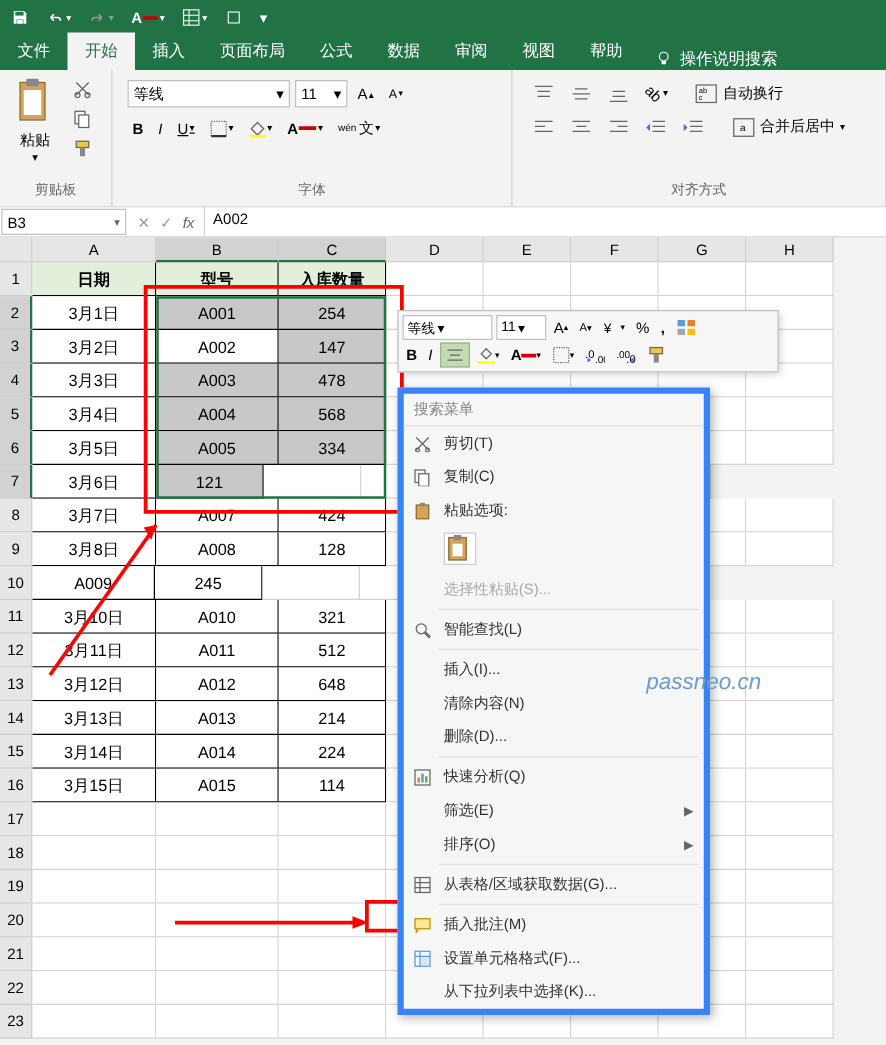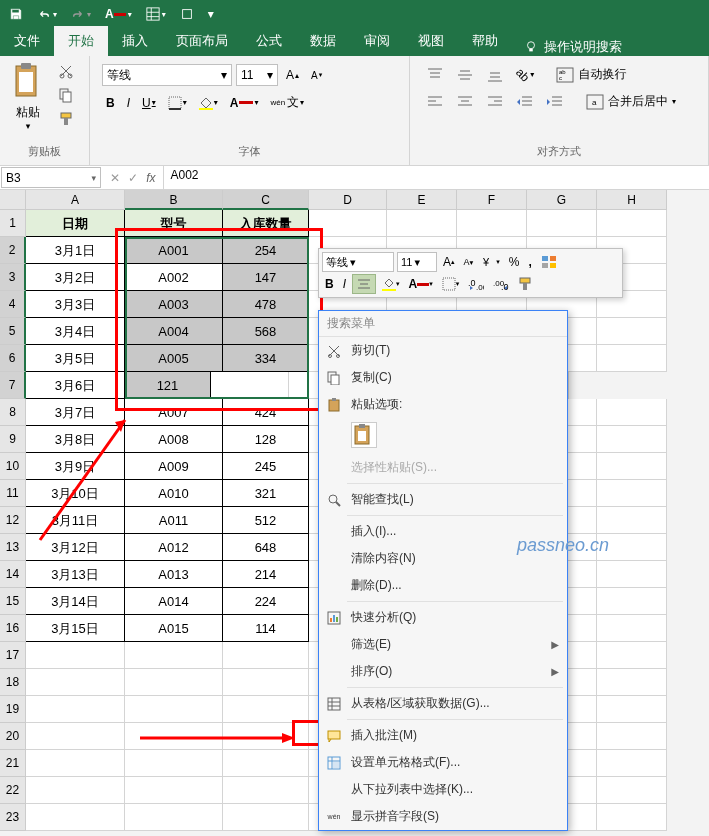--- a/index.html
+++ b/index.html
@@ -68,21 +68,21 @@
     .red-arrow { position: absolute; pointer-events: none; }
     
     
     .mini-toolbar { position: absolute; background: #f6f6f6; border: 1px solid #c0c0c0; box-shadow: 2px 2px 6px rgba(0,0,0,0.2); padding: 3px; display: flex; flex-direction: column; gap: 2px; }
     .mini-row { display: flex; gap: 3px; align-items: center; }
     .mini-select { border: 1px solid #c0c0c0; background: #fff; padding: 1px 3px; height: 20px; display: flex; align-items: center; gap: 2px; font-size: 11px; }
     .mini-btn { padding: 2px 3px; display: flex; align-items: center; cursor: pointer; }
     .mini-btn.active { background: #c5d9b3; border: 1px solid #9cb788; }
     
     
-    .context-menu { position: absolute; background: #f6f6f6; border: 1px solid #3b82f6; box-shadow: 2px 2px 8px rgba(0,0,0,0.3); width: 250px; }
+    .context-menu { position: absolute; background: #f6f6f6; border: 5px solid #3b82f6; box-shadow: 2px 2px 8px rgba(0,0,0,0.3); width: 250px; }
     .ctx-search { padding: 4px 8px; border-bottom: 1px solid #e0e0e0; color: #888; font-size: 12px; }
     .ctx-item { padding: 5px 8px 5px 32px; display: flex; align-items: center; position: relative; cursor: pointer; font-size: 12px; color: #333; }
     .ctx-item.disabled { color: #aaa; }
     .ctx-icon { position: absolute; left: 6px; width: 18px; height: 18px; display: flex; align-items: center; justify-content: center; }
     .ctx-sep { height: 1px; background: #e0e0e0; margin: 2px 4px 2px 28px; }
     .ctx-arrow { margin-left: auto; font-size: 10px; color: #666; }
     .ctx-paste-opts { padding: 4px 8px 4px 32px; }
     .paste-opt-icon { width: 26px; height: 26px; border: 1px solid #ccc; display: inline-block; background: #fff; }
     
     .watermark { position: absolute; color: #6b9bd1; font-size: 18px; font-style: italic; right: 100px; top: 535px; pointer-events: none; }
@@ -459,21 +459,20 @@
         <div class="cell bordered" style="width: 99px;">3月8日</div>
         <div class="cell bordered" style="width: 98px;">A008</div>
         <div class="cell bordered" style="width: 86px;">128</div>
         <div class="cell" style="width: 78px;"></div>
         <div class="cell" style="width: 70px;"></div>
         <div class="cell" style="width: 70px;"></div>
         <div class="cell" style="width: 70px;"></div>
         <div class="cell" style="width: 70px;"></div>
       </div>
       <div class="cell-row">
-        <div class="cell bordered" style="width: 99px;">3月9日</div>
         <div class="cell bordered" style="width: 98px;">A009</div>
         <div class="cell bordered" style="width: 86px;">245</div>
         <div class="cell" style="width: 78px;"></div>
         <div class="cell" style="width: 70px;"></div>
         <div class="cell" style="width: 70px;"></div>
         <div class="cell" style="width: 70px;"></div>
         <div class="cell" style="width: 70px;"></div>
       </div>
       <div class="cell-row">
         <div class="cell bordered" style="width: 99px;">3月10日</div>
@@ -809,21 +808,15 @@
           <line x1="1" y1="5" x2="13" y2="5" stroke="#5b9bd5"></line>
           <line x1="5" y1="1" x2="5" y2="13" stroke="#5b9bd5"></line>
           <rect x="6" y="6" width="6" height="6" fill="#d6e5f3"></rect>
         </svg>
       </span>
       <span>设置单元格格式(F)...</span>
     </div>
   <div class="ctx-item">
       <span>从下拉列表中选择(K)...</span>
     </div>
-  <div class="ctx-item">
-      <span class="ctx-icon">
-        <span style="font-size:7px">wén</span>
-      </span>
-      <span>显示拼音字段(S)</span>
-    </div>
 </div>
 
 <div class="watermark">passneo.cn</div>
 
 </body></html>

